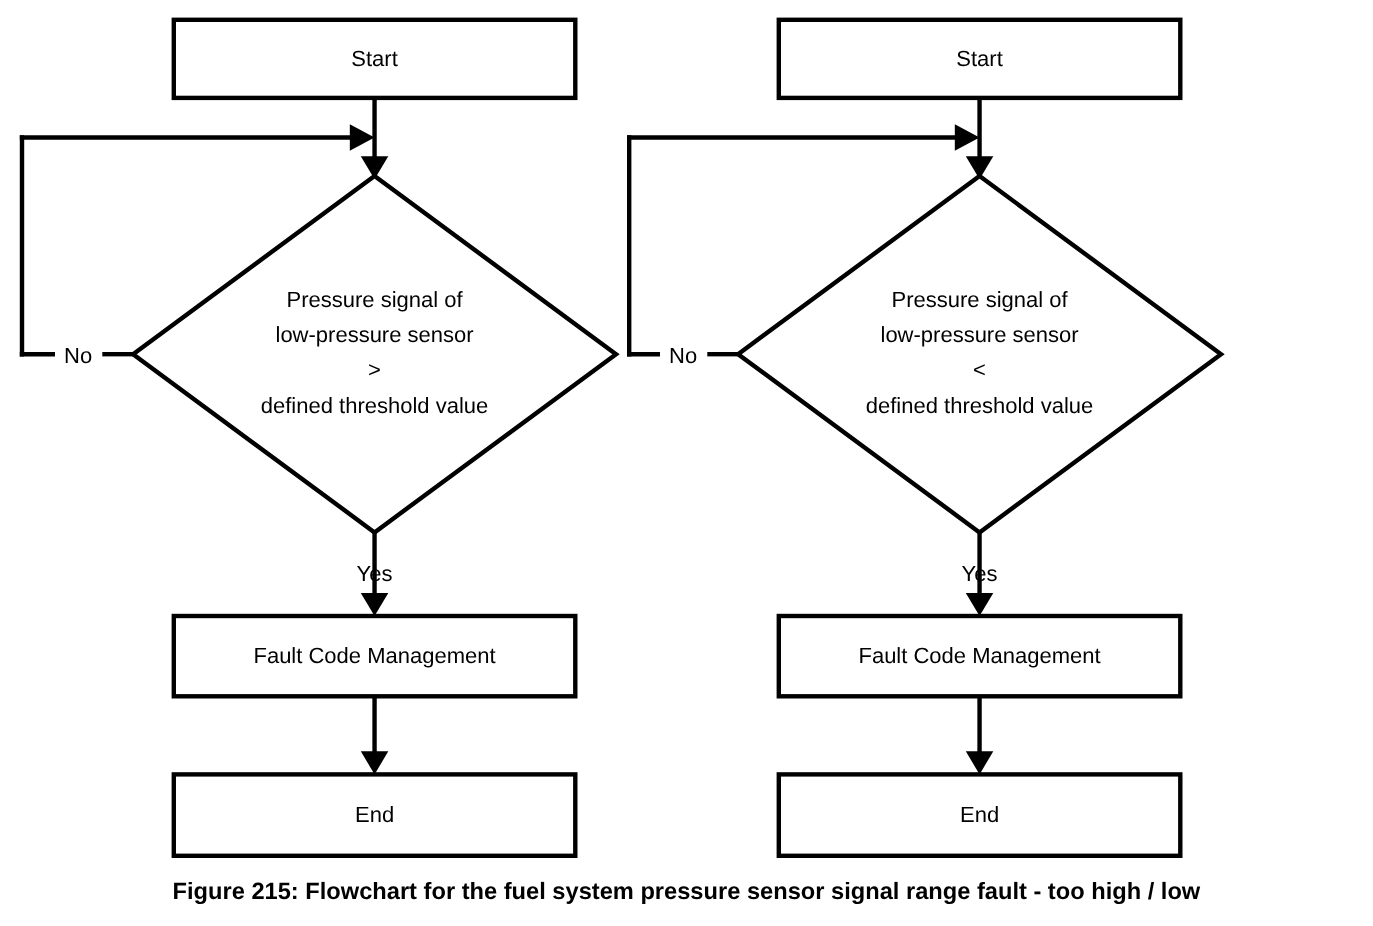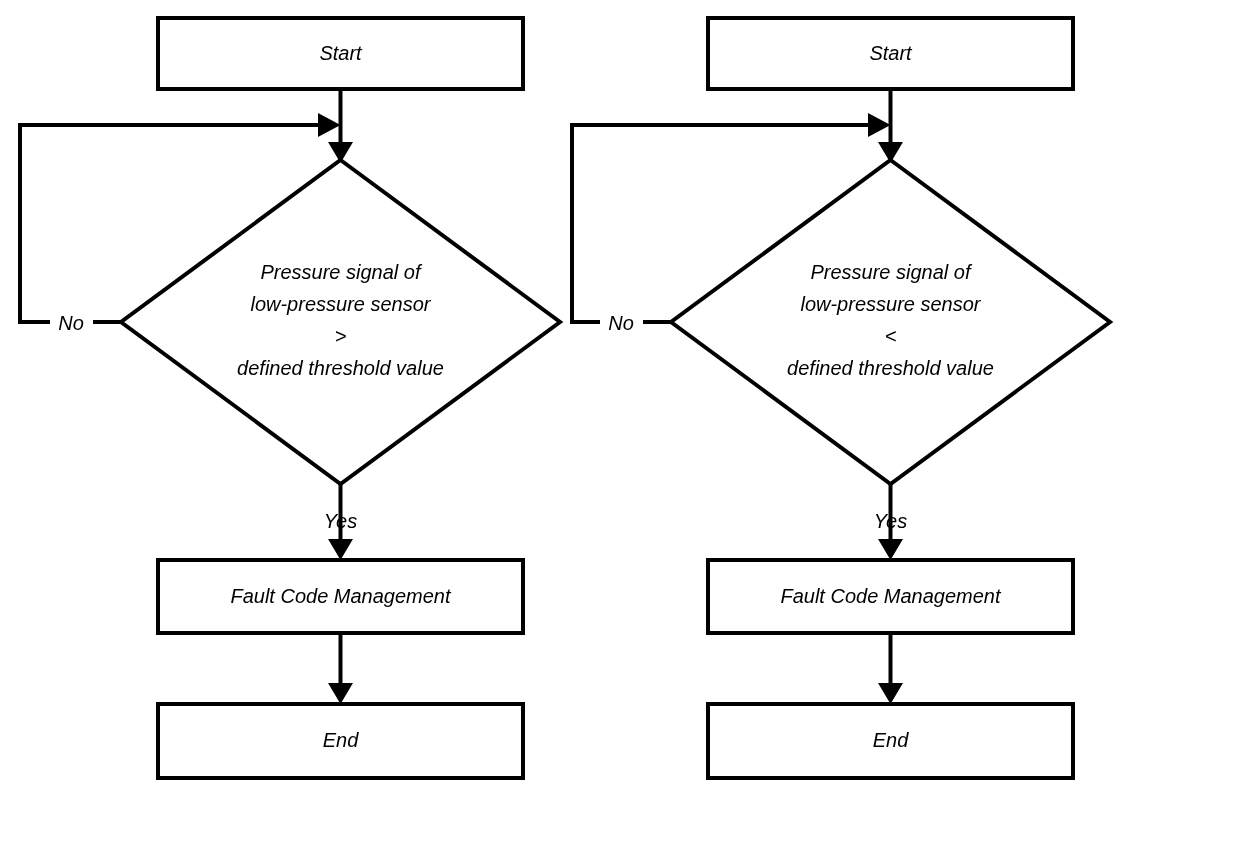--- a/index.html
+++ b/index.html
@@ -13,21 +13,20 @@
     height: 842px;
     font-family: "Liberation Sans", sans-serif;
     color: #000000;
     overflow: hidden;
   }
   #figure-root {
     position: relative;
     width: 1040px;
     height: 842px;
     background: #ffffff;
-    font-style: italic;
   }
   svg.flow-canvas {
     position: absolute;
     left: 0;
     top: 0;
     width: 1248px;
     height: 842px;
     display: block;
   }
   .node-shape {
@@ -189,13 +188,14 @@
         <polygon class="arrow-head" points="890.5,704 878,683 903,683"></polygon>
       </g>
 
       <g>
         <rect class="node-shape" x="708" y="704" width="365" height="74"></rect>
         <text class="node-text" x="890.5" y="742">End</text>
       </g>
     </g>
   </svg>
 
+  <div class="figure-caption">Figure 215: Flowchart for the fuel system pressure sensor signal range fault - too high / low</div>
 </div>
 
 </body></html>

